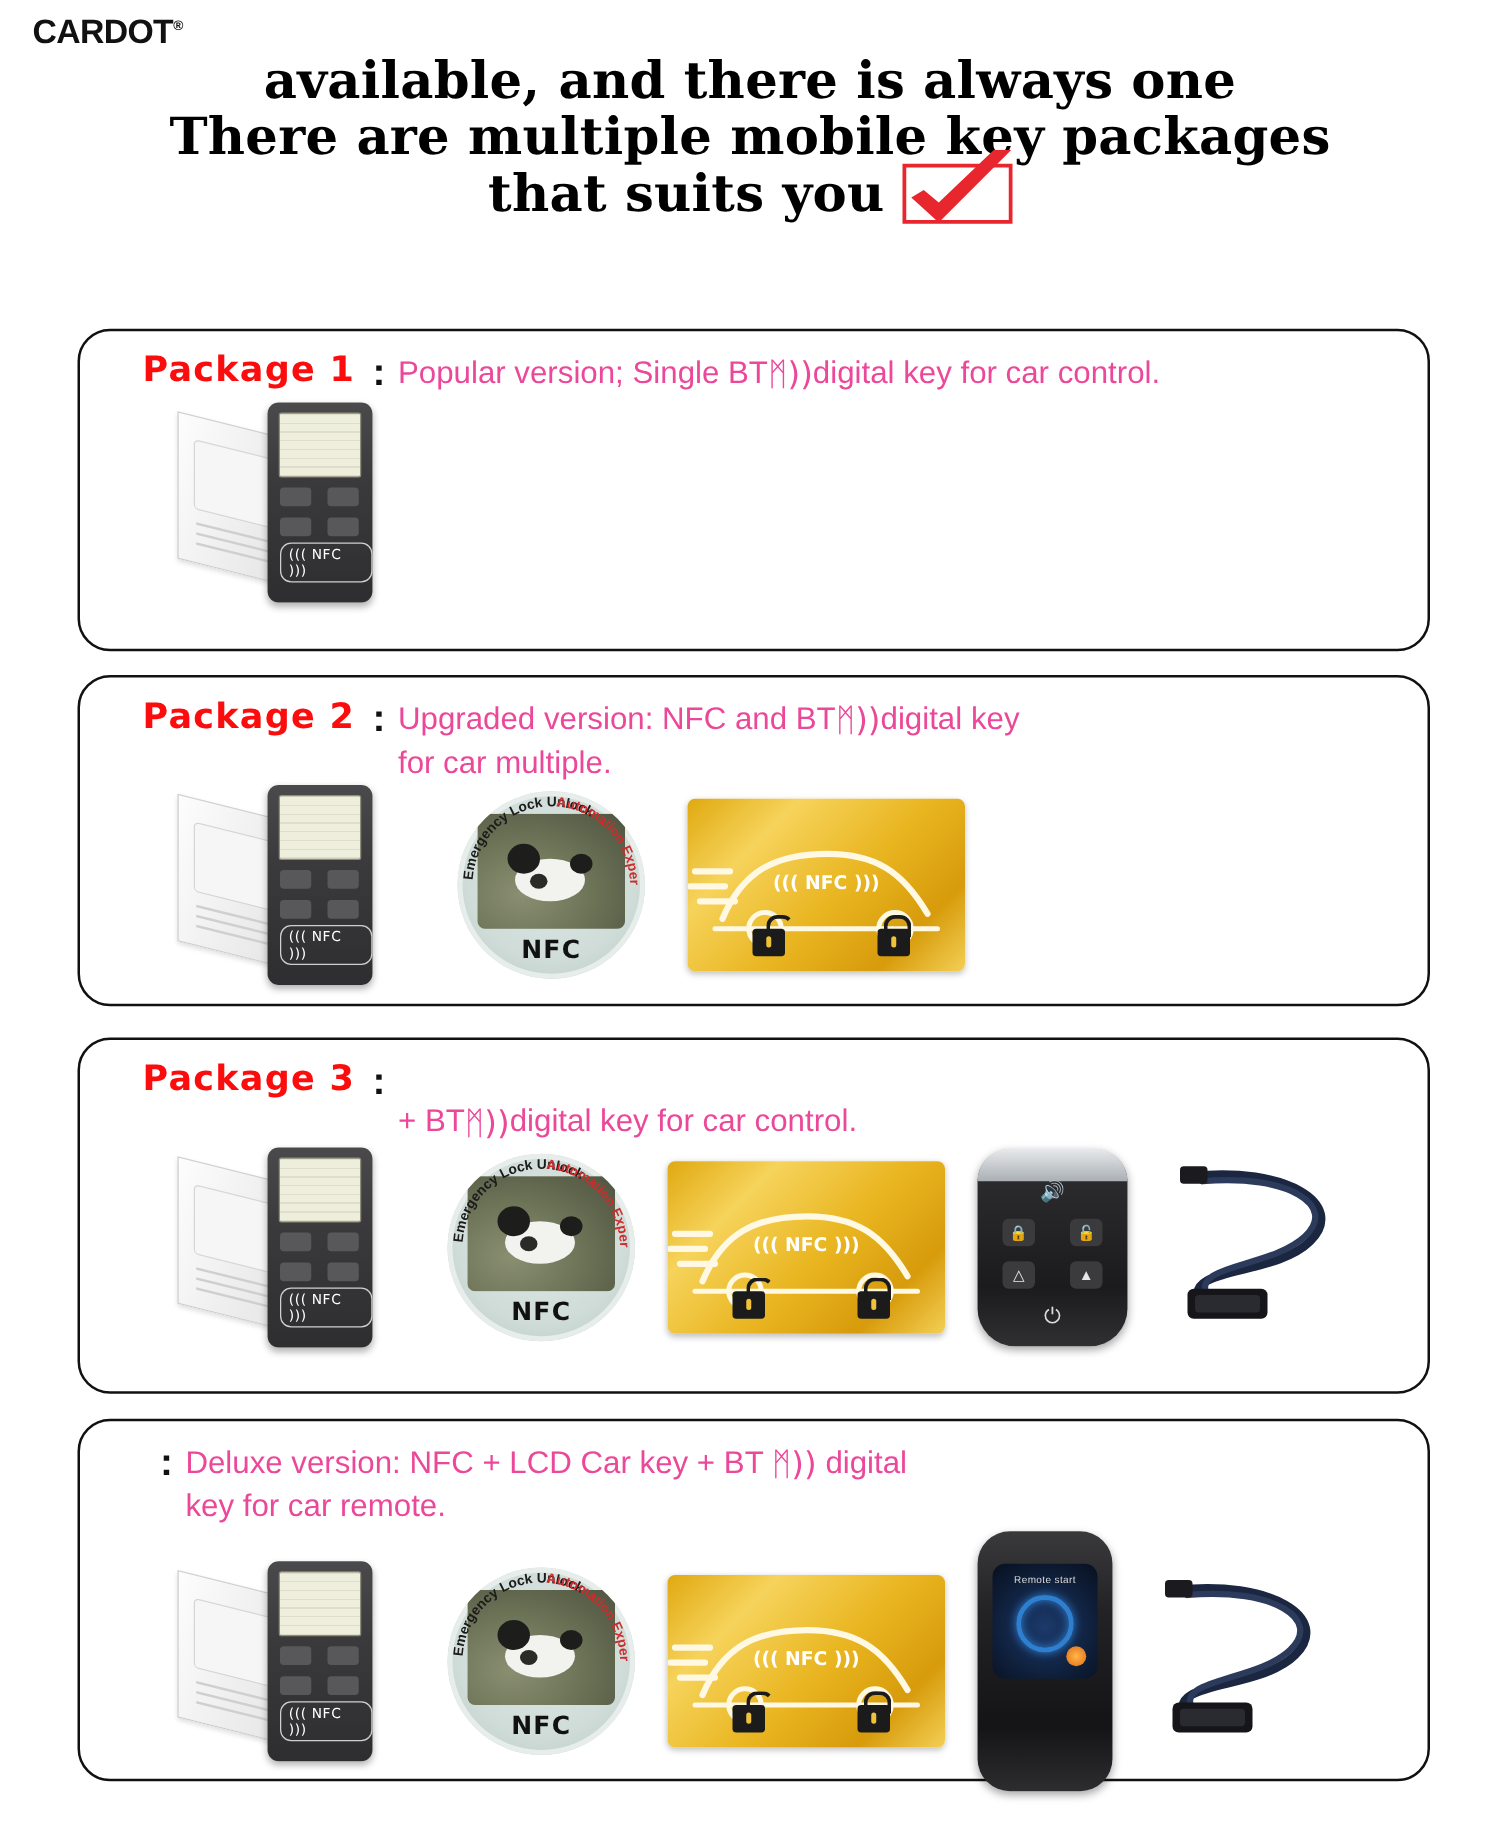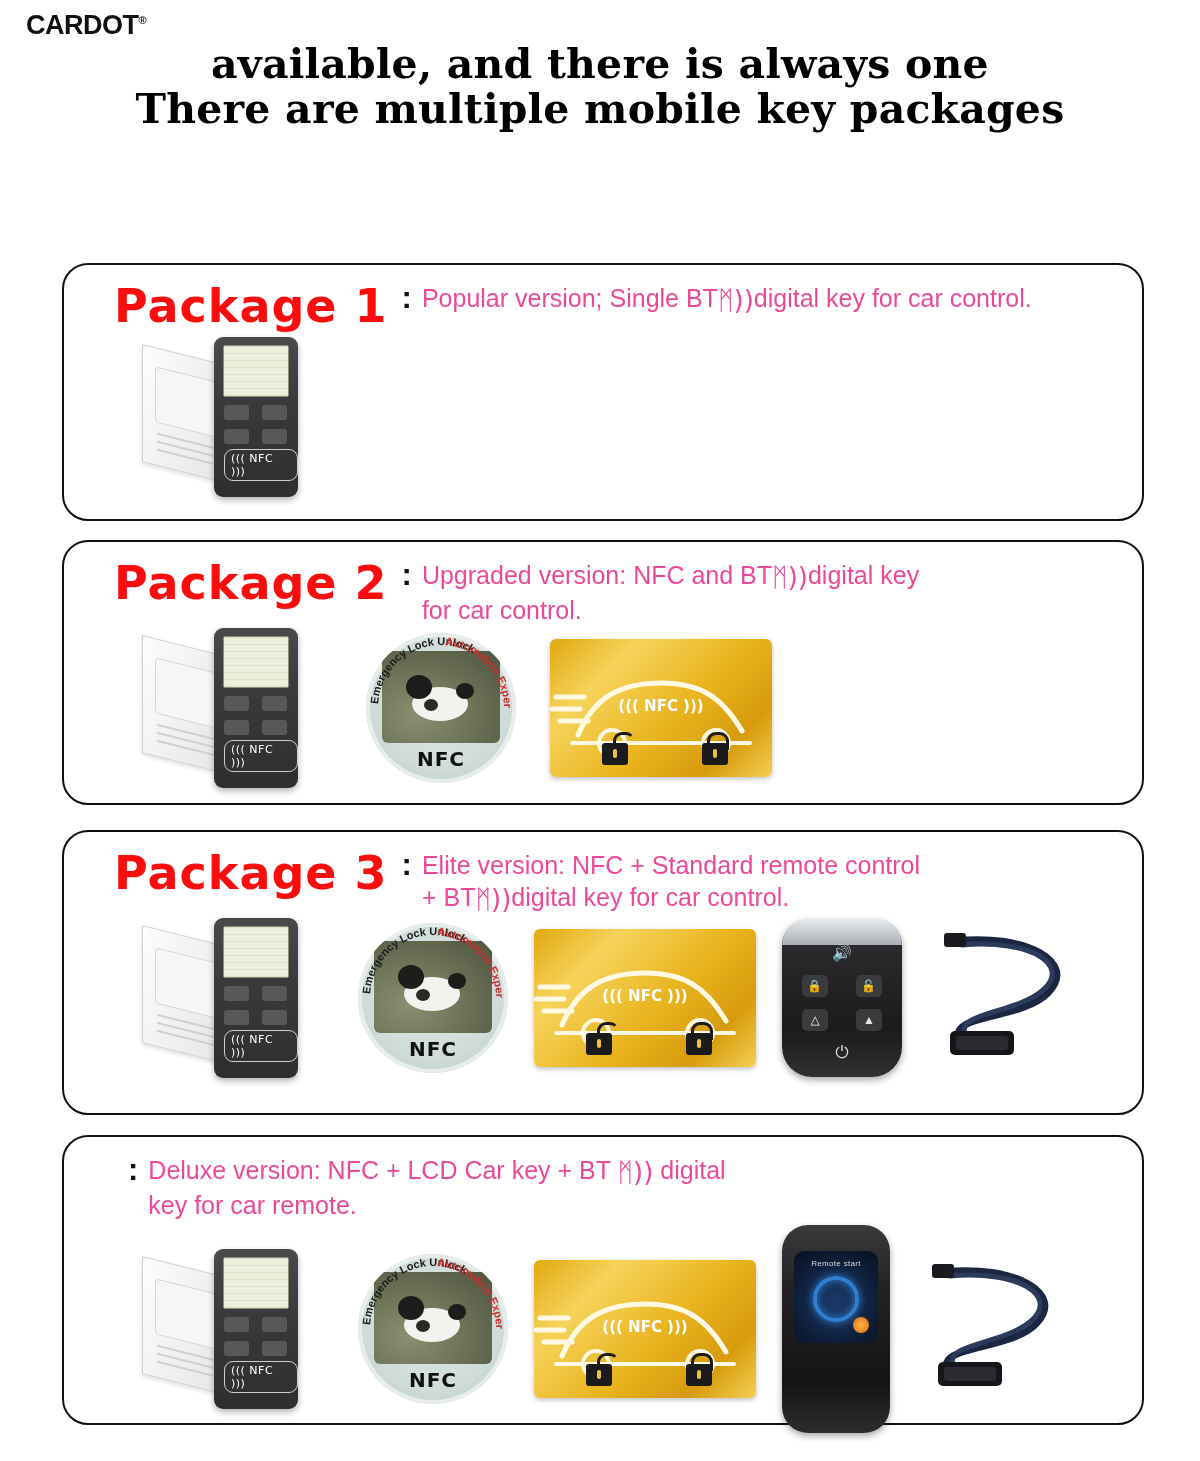--- a/index.html
+++ b/index.html
@@ -61,21 +61,21 @@
   #card4 { top: 1135px; height: 290px; }
 
   .pkg-head {
     display: flex; align-items: flex-start;
     padding: 14px 0 0 50px;
   }
   .pkg-label {
     color: #fb0d0d;
     font-family: "DejaVu Sans", sans-serif;
     font-weight: bold;
-    font-size: 46px;
+    font-size: 28px;
     letter-spacing: 1px;
     white-space: nowrap;
     line-height: 1.18;
   }
   .pkg-colon {
     color: #111;
     font-weight: bold;
     font-size: 31px;
     margin: 0 10px 0 14px;
     line-height: 1.25;
@@ -291,20 +291,28 @@
 
 <div class="page">
 
   <div class="brand">
     <span>CARDOT</span><span class="r">®</span>
   </div>
 
   <div class="headline">
     <div>available, and there is always one</div>
     <div>There are multiple mobile key packages</div>
+    <div class="line3">
+      <span>that suits you</span>
+      <span class="check-box">
+        <svg width="96" height="72" viewBox="0 0 96 72" aria-hidden="true">
+          <path d="M8 40 L30 60 L88 2 L74 2 L30 44 L18 34 Z" fill="#e8262d"></path>
+        </svg>
+      </span>
+    </div>
   </div>
 
   <div class="card" id="card1">
     <div class="pkg-head">
       <span class="pkg-label">Package  1</span>
       <span class="pkg-colon">:</span>
       <span class="pkg-desc"><span>Popular version; Single BT</span><span class="bt-glyph">ᛗ))</span><span>digital key for car control.</span></span>
     </div>
     <div class="pkg-items">
 
@@ -324,21 +332,21 @@
           <div class="nfc-tag">((( NFC )))</div>
         </div>
       </div>
     </div>
   </div>
 
   <div class="card" id="card2">
     <div class="pkg-head">
       <span class="pkg-label">Package  2</span>
       <span class="pkg-colon">:</span>
-      <span class="pkg-desc"><span>Upgraded version: NFC and BT</span><span class="bt-glyph">ᛗ))</span><span>digital key</span><br><span>for car control.</span></span>
+      <span class="pkg-desc"><span>Upgraded version: NFC and BT</span><span class="bt-glyph">ᛗ))</span><span>digital key</span><br><span>for car multiple.</span></span>
     </div>
     <div class="pkg-items">
 
       <div class="fig prod-box">
         <div class="paperbox">
           <div class="blabel"></div>
           <div class="bline" style="top:84px;width:84px;"></div>
           <div class="bline" style="top:92px;width:70px;"></div>
           <div class="bline" style="top:100px;width:78px;"></div>
         </div>
@@ -382,21 +390,21 @@
             <span class="kh"></span>
           </div>
       </div>
     </div>
   </div>
 
   <div class="card" id="card3">
     <div class="pkg-head">
       <span class="pkg-label">Package  3</span>
       <span class="pkg-colon">:</span>
-      <span class="pkg-desc"><span>Elite version: NFC + Standard remote control</span><br><span>+ BT</span><span class="bt-glyph">ᛗ))</span><span>digital key for car control.</span></span>
+      <span class="pkg-desc"><br><span>+ BT</span><span class="bt-glyph">ᛗ))</span><span>digital key for car control.</span></span>
     </div>
     <div class="pkg-items">
 
       <div class="fig prod-box">
         <div class="paperbox">
           <div class="blabel"></div>
           <div class="bline" style="top:84px;width:84px;"></div>
           <div class="bline" style="top:92px;width:70px;"></div>
           <div class="bline" style="top:100px;width:78px;"></div>
         </div>

